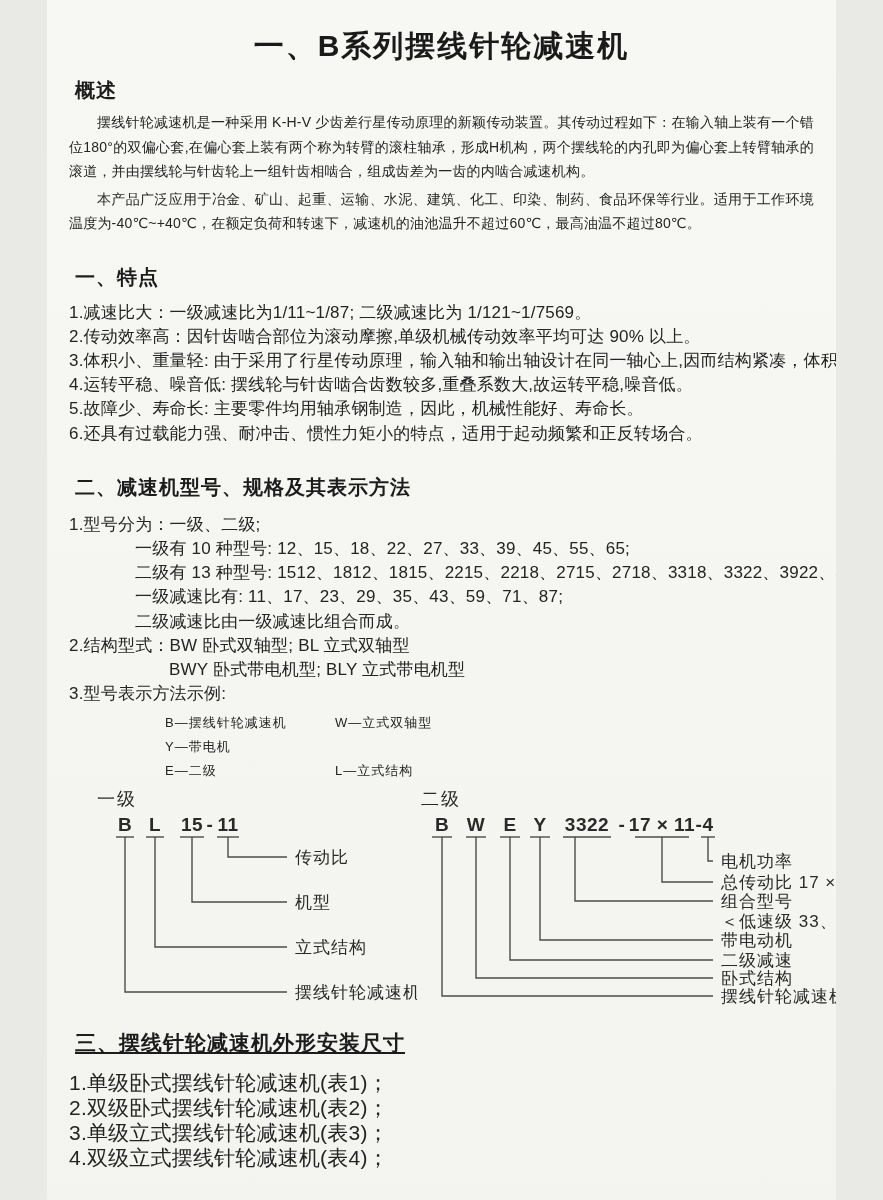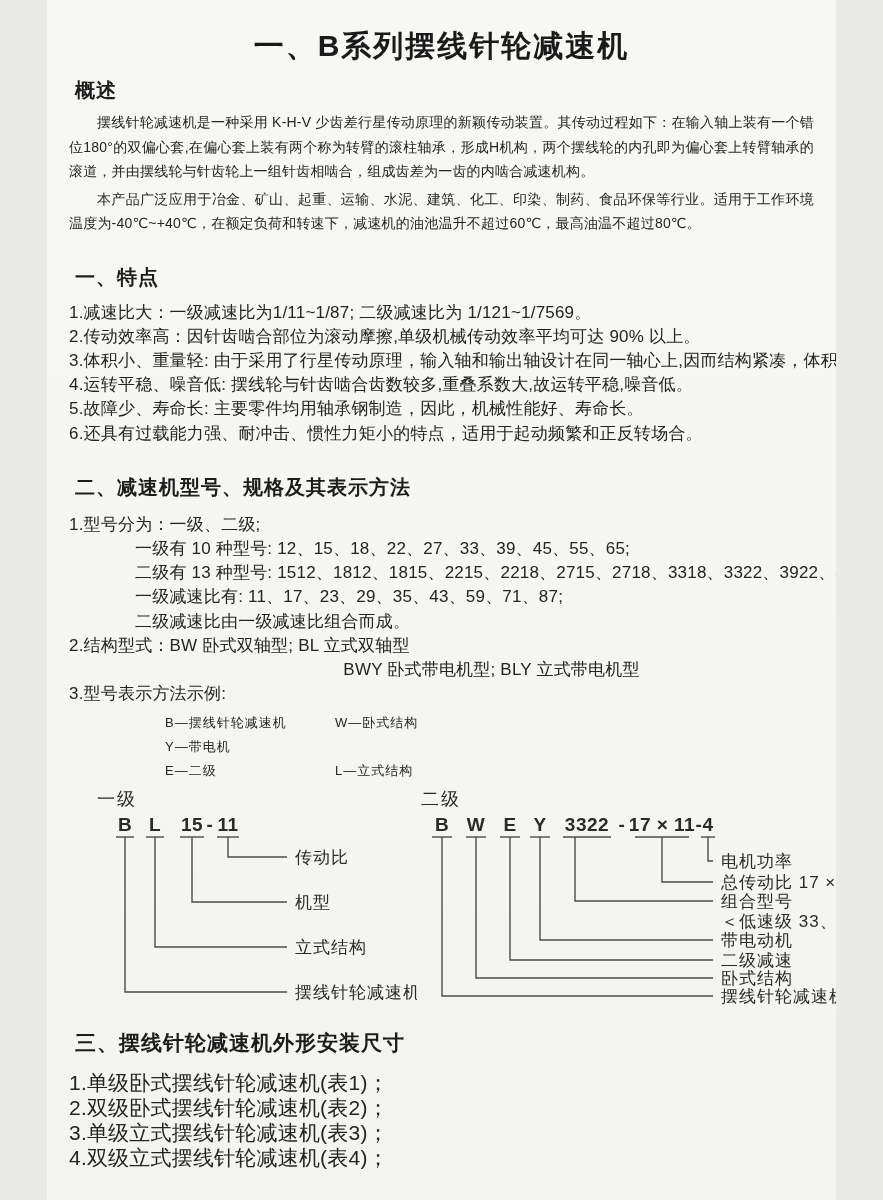--- a/index.html
+++ b/index.html
@@ -22,38 +22,38 @@
     letter-spacing:2px;
     color:#1a1a1a;
   }
   .sec-heading {
     margin:6px;
     font-size:20px;
     font-weight:600;
     color:#1c1c1c;
     letter-spacing:1px;
   }
-  .sec-heading.big { font-size:21px; font-weight:700; }
+  .sec-heading.big { font-size:21px; font-weight:700;text-decoration:underline; }
   .para {
     margin:3px 0 0 0;
     font-size:14px;
     line-height:24.5px;
     text-align:justify;
     text-indent:2em;
     letter-spacing:0.2px;
   }
   .list-line {
     font-size:17px;
     line-height:24.2px;
     letter-spacing:0.2px;
     white-space:nowrap;
   }
   .features-block { margin-top:4px; }
   .models-block .sub1 { padding-left:66px; }
-  .models-block .sub2 { padding-left:100px;text-align:center; }
+  .models-block .sub2 { padding-left:100px; }
   .legend-block { margin-top:5px; padding-left:96px; }
   .legend-row { display:flex; font-size:13px; line-height:24px; letter-spacing:1px; }
   .legend-col1 { width:170px; }
   .spacer-sm { height:22px; }
   .diagrams {
     position:relative;
     height:224px;
     margin-top:6px;
   }
   .diagram-svg { position:absolute; top:0; }
@@ -101,21 +101,21 @@
     <div class="list-line sub1">二级有 13 种型号: 1512、1812、1815、2215、2218、2715、2718、3318、3322、3922、4527、5527、6533;</div>
     <div class="list-line sub1">一级减速比有: 11、17、23、29、35、43、59、71、87;</div>
     <div class="list-line sub1">二级减速比由一级减速比组合而成。</div>
     <div class="list-line">2.结构型式：BW 卧式双轴型; BL 立式双轴型</div>
     <div class="list-line sub2">BWY 卧式带电机型; BLY 立式带电机型</div>
     <div class="list-line">3.型号表示方法示例:</div>
 
     <div class="legend-block">
       <div class="legend-row">
         <span class="legend-col1">B—摆线针轮减速机</span>
-        <span>W—卧式结构</span>
+        <span>W—立式双轴型</span>
       </div>
       <div class="legend-row">
         <span class="legend-col1">Y—带电机</span>
       </div>
       <div class="legend-row">
         <span class="legend-col1">E—二级</span>
         <span>L—立式结构</span>
       </div>
     </div>
   </section>

